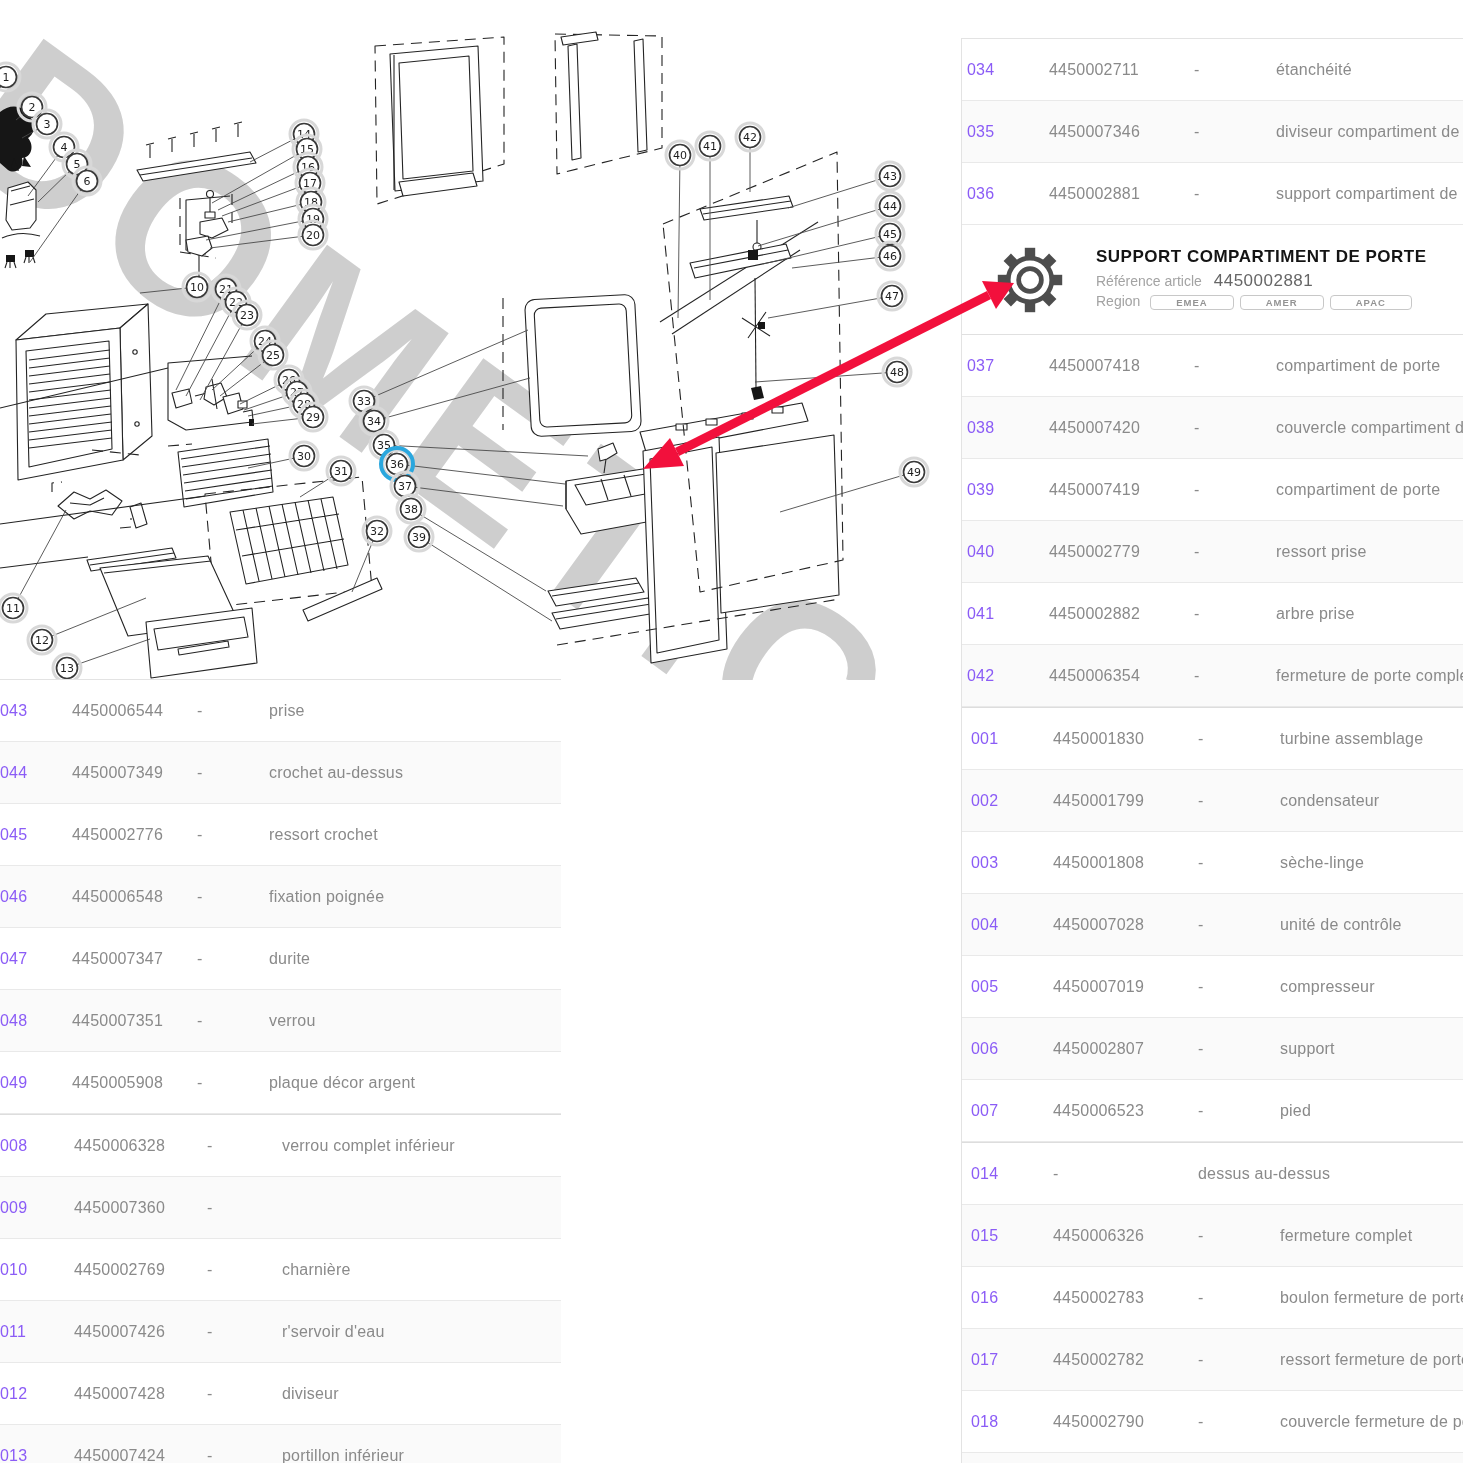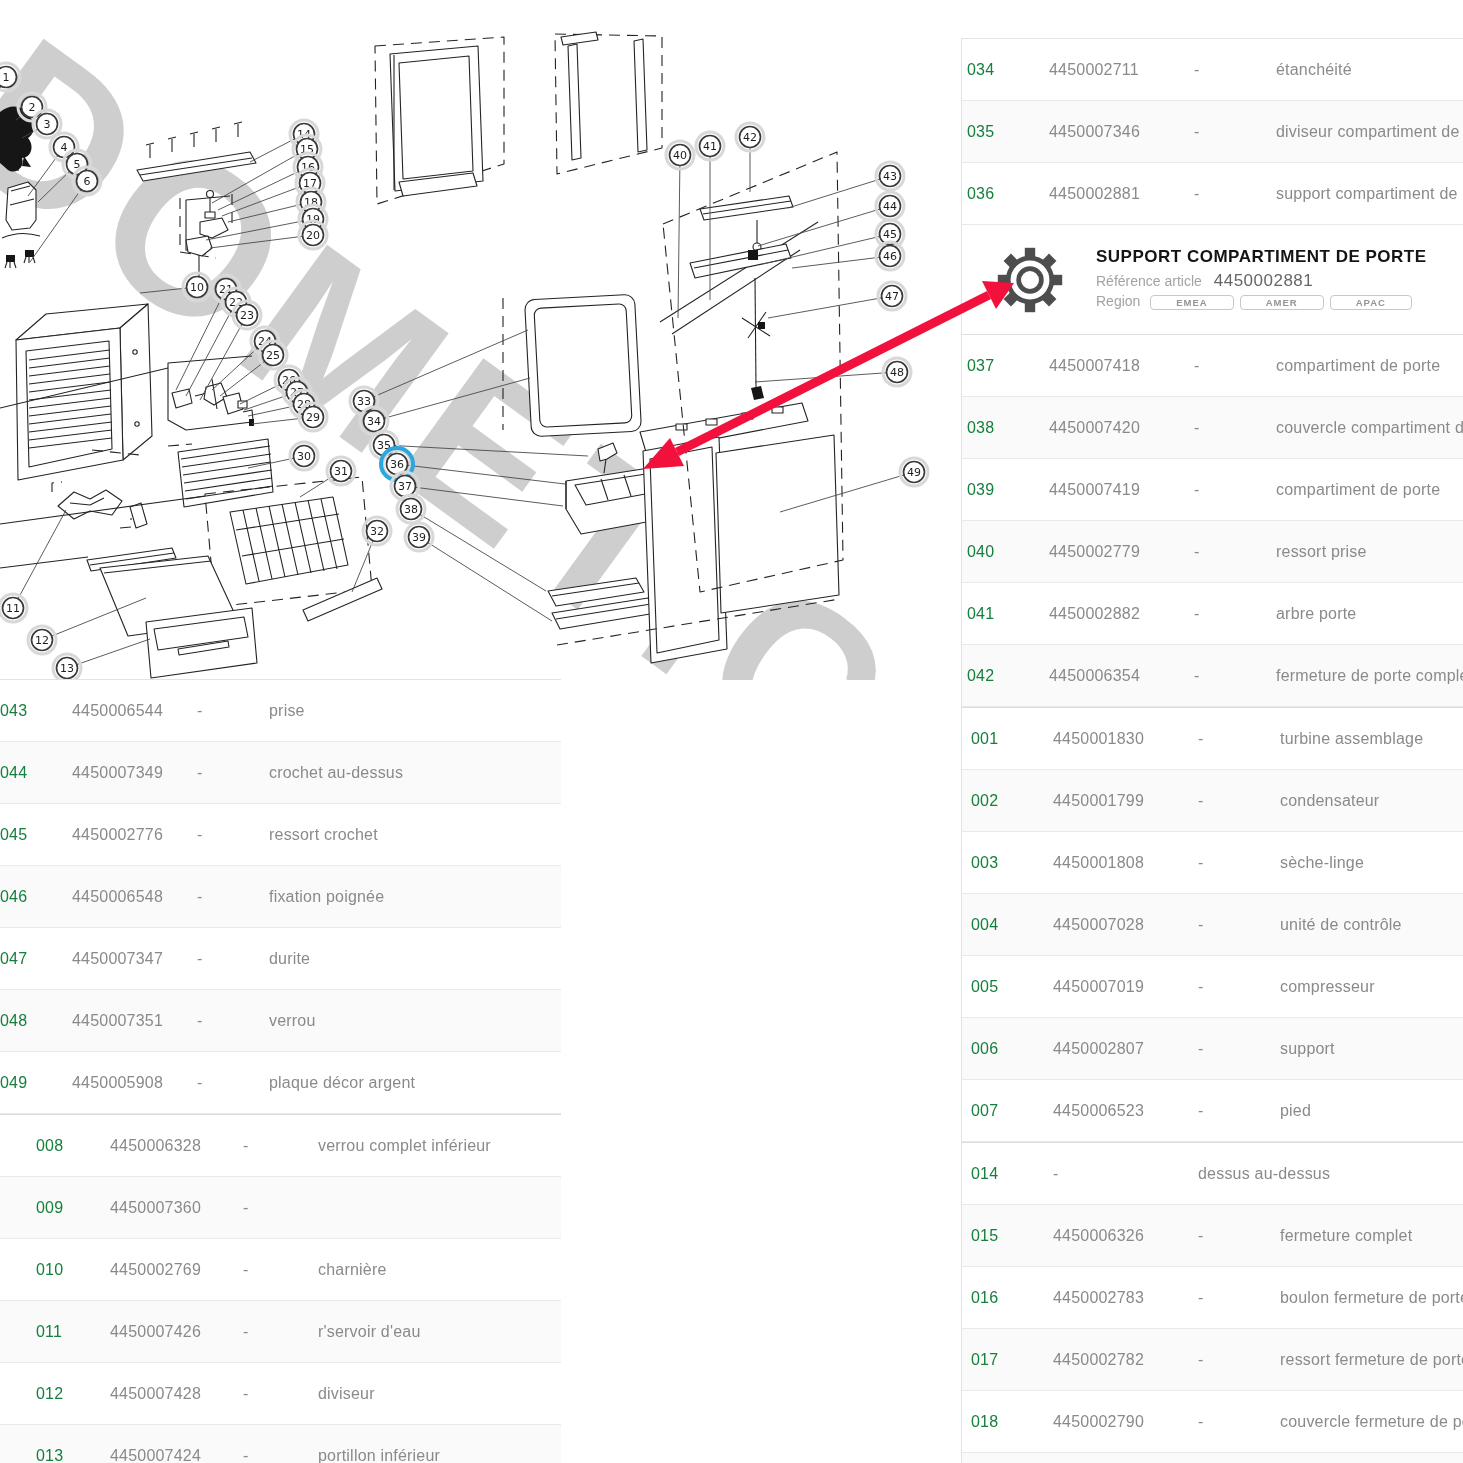--- a/index.html
+++ b/index.html
@@ -21,23 +21,23 @@
   #diagram .bubble{fill:#fff;stroke:#3a3a3a;stroke-width:1.7;}
   #diagram .cnum{font:11px "DejaVu Sans",sans-serif;fill:#1d1d1d;text-anchor:middle;}
   #diagram .wm{font-weight:bold;font-size:215px;letter-spacing:14px;opacity:.85;}
   
   .panel{position:absolute;background:#fff;}
   #left-tables{left:0;top:679px;width:561px;}
   #right-panel{left:961px;top:38px;width:502px;border-left:1px solid #e3e3e3;border-top:1px solid #e3e3e3;}
   .rows > div{display:grid;height:61px;line-height:61px;border-bottom:1px solid #e9e9e9;
     color:#8a8a8a;font-size:16px;letter-spacing:.2px;white-space:nowrap;overflow:hidden;}
   .rows > div:nth-of-type(even){background:#fafafa;}
-  .rows .c-num{color:#15803d;}
+  .rows .c-num{color:#8b5cf6;}
   #left-tables .rows.main > div{grid-template-columns:72px 125px 72px 1fr;border-top:0;}
-  #left-tables .rows.sub  > div{grid-template-columns:74px 133px 75px 1fr;padding-left:36px;}
+  #left-tables .rows.sub  > div{grid-template-columns:74px 133px 75px 1fr;}
   #left-tables .rows.main{border-top:1px solid #e3e3e3;}
   #left-tables .rows.sub{border-top:1px solid #ddd;}
   #right-panel .rows > div{grid-template-columns:82px 145px 82px 1fr;padding-left:5px;}
   #right-panel .rows.shift > div{padding-left:9px;}
   #right-panel .rows.shift{border-top:1px solid #ddd;}
   
   #detail-card{height:109px;display:flex;align-items:center;border-bottom:1px solid #e0e0e0;background:#fff;}
   #detail-card .gear{margin-left:32px;flex:0 0 72px;}
   #detail-card .info{margin-left:30px;}
   #detail-card h1{margin:0 0 4px 0;font-size:17px;font-weight:900;letter-spacing:.5px;color:#141414;}
@@ -637,21 +637,21 @@
         <span class="c-num">040</span>
         <span>4450002779</span>
         <span>-</span>
         <span>ressort prise</span>
       </div>
 
       <div>
         <span class="c-num">041</span>
         <span>4450002882</span>
         <span>-</span>
-        <span>arbre porte</span>
+        <span>arbre prise</span>
       </div>
 
       <div>
         <span class="c-num">042</span>
         <span>4450006354</span>
         <span>-</span>
         <span>fermeture de porte complet</span>
       </div>
     </div>
   <div class="rows shift">

